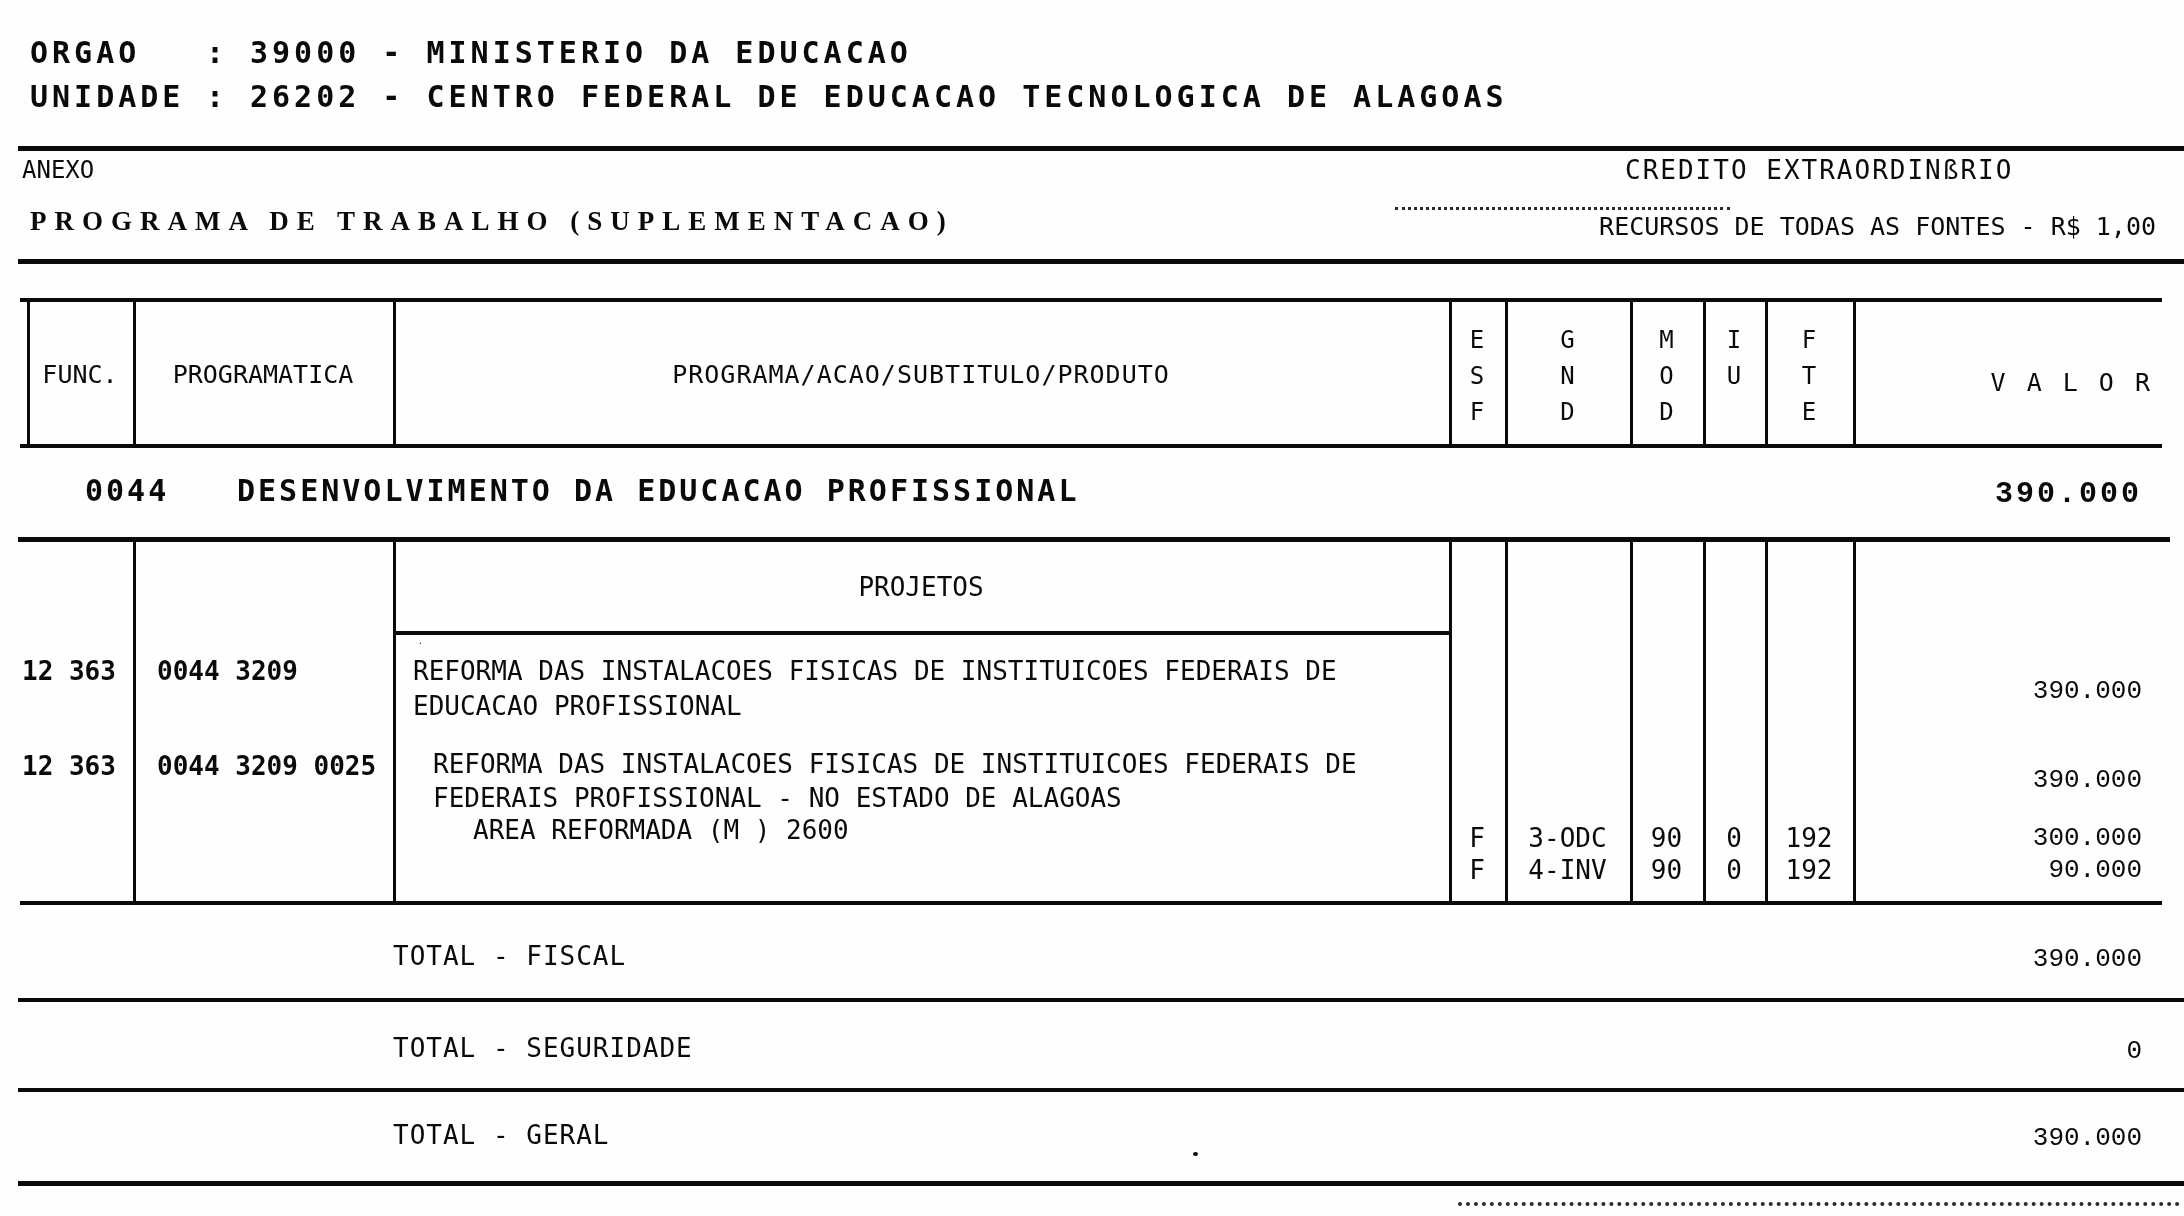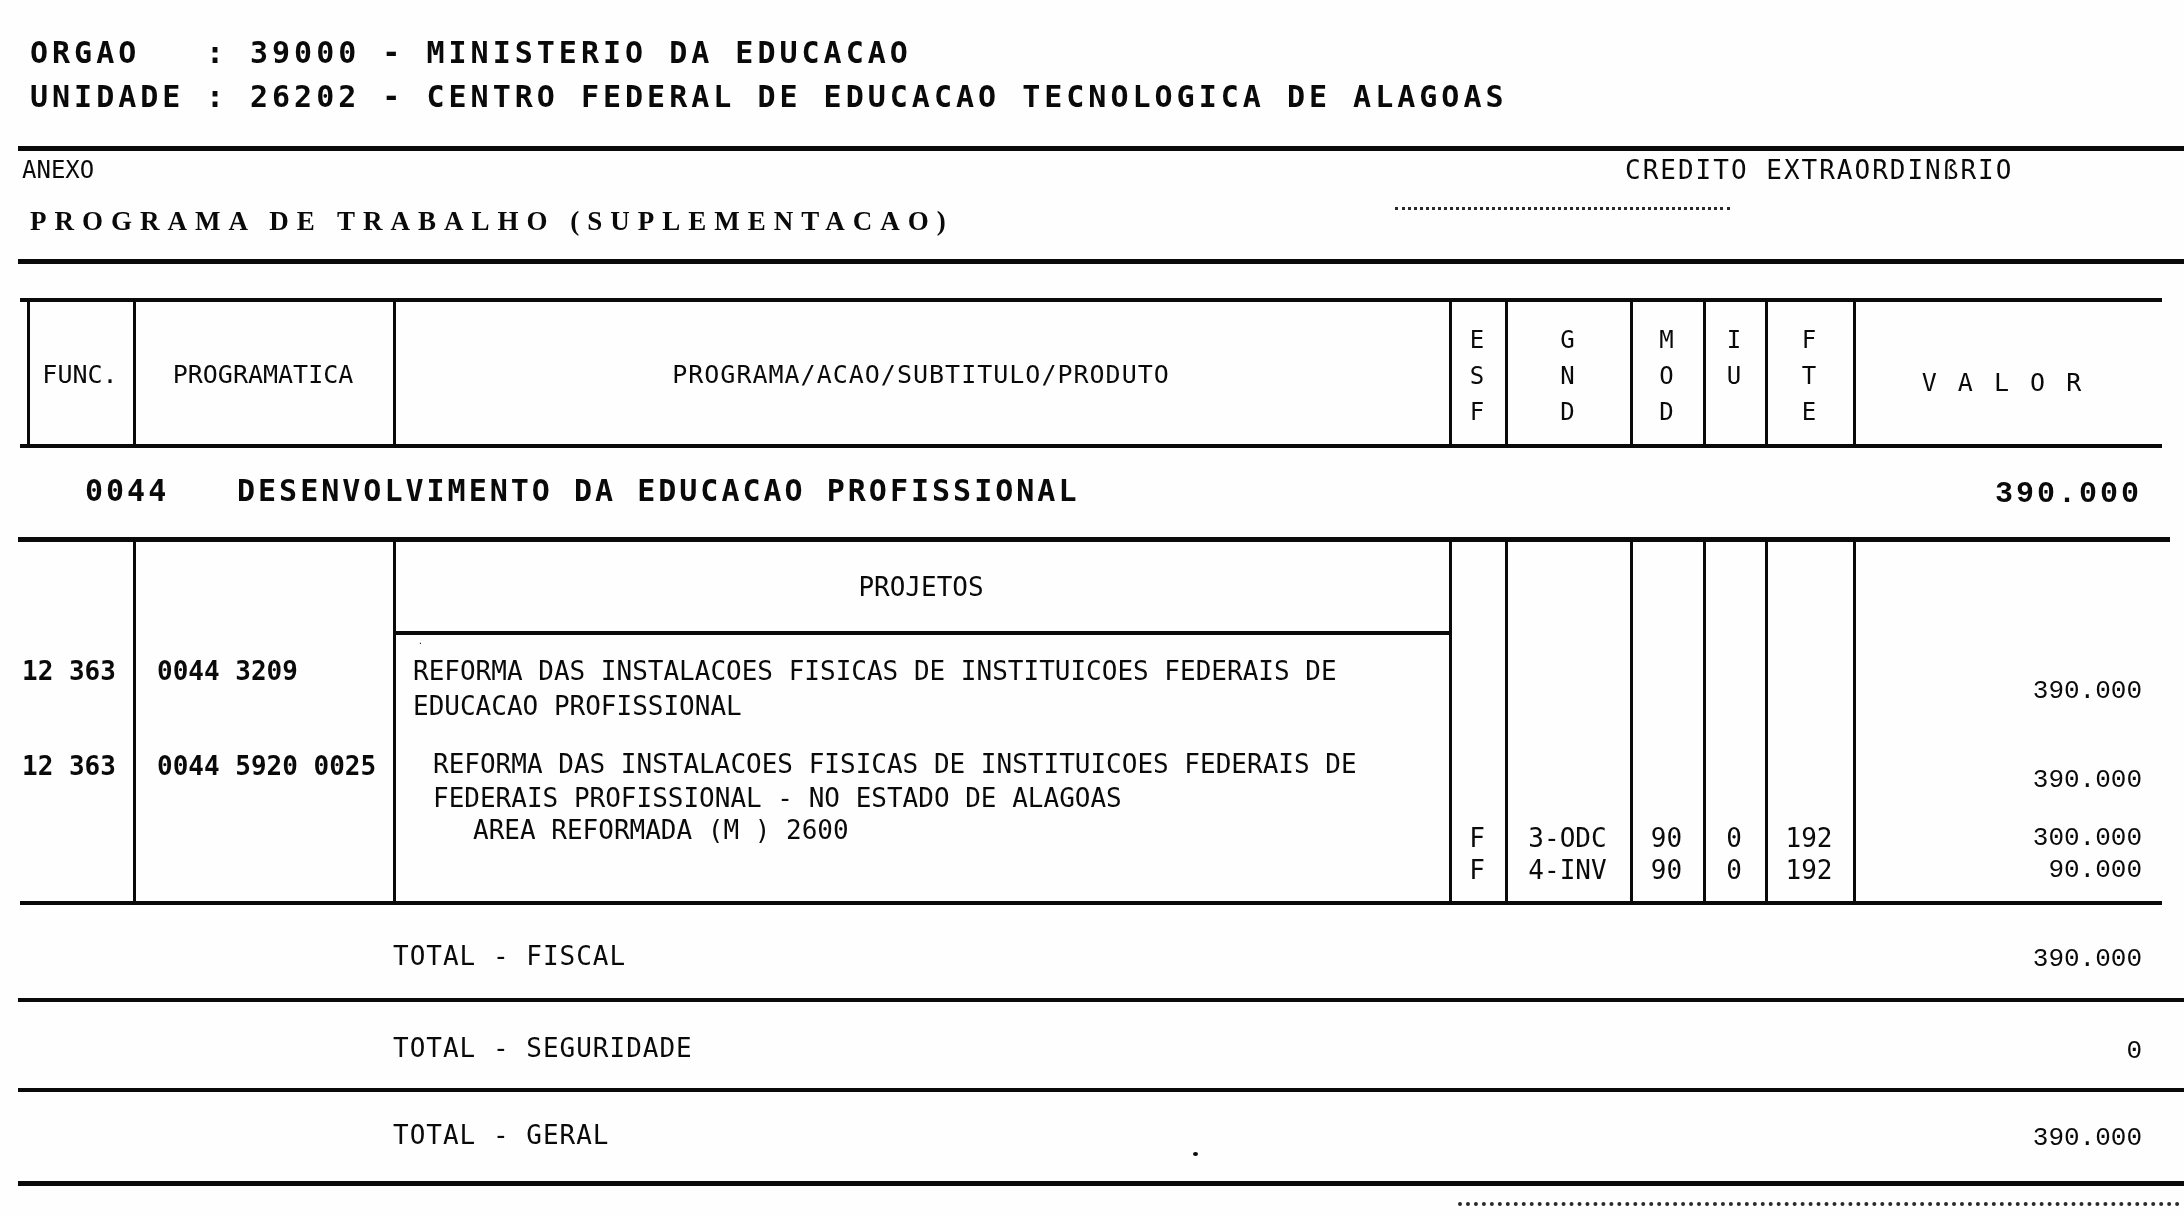--- a/index.html
+++ b/index.html
@@ -31,20 +31,21 @@
 
   <div class="t hdrline" style="left:30px; top:38px;"><span class="hl">ORGAO</span><span class="hc">:</span><span>39000 - MINISTERIO DA EDUCACAO</span></div>
   <div class="t hdrline" style="left:30px; top:82px;"><span class="hl">UNIDADE</span><span class="hc">:</span><span>26202 - CENTRO FEDERAL DE EDUCACAO TECNOLOGICA DE ALAGOAS</span></div>
 
   <div class="hline" style="left:18px; top:146px; width:2166px; height:5px;"></div>
 
   <div class="t fs24" style="left:22px; top:158px;">ANEXO</div>
   <div class="t fs26" style="left:1625px; top:157px; letter-spacing:2px;">CREDITO EXTRAORDINßRIO</div>
   <div class="dotted" style="left:1395px; top:207px; width:335px;"></div>
   <div class="t titulo" style="left:30px; top:208px;">PROGRAMA DE TRABALHO (SUPLEMENTACAO)</div>
+  <div class="t fs25" style="right:28px; top:214px;">RECURSOS DE TODAS AS FONTES - R$ 1,00</div>
 
   <div class="hline" style="left:18px; top:259px; width:2166px; height:5px;"></div>
 
   <div class="hline" style="left:20px; top:298px; width:2142px; height:4px;"></div>
   <div class="hline" style="left:20px; top:444px; width:2142px; height:4px;"></div>
   <div class="vline" style="left:27px;  top:298px; height:150px;"></div>
   <div class="vline" style="left:133px; top:298px; height:150px;"></div>
   <div class="vline" style="left:393px; top:298px; height:150px;"></div>
   <div class="vline" style="left:1449px;top:298px; height:150px;"></div>
   <div class="vline" style="left:1505px;top:298px; height:150px;"></div>
@@ -74,21 +75,21 @@
   </div>
   <div class="col colletters" style="left:1703px; width:62px; top:322px;">
     <div>I</div>
     <div>U</div>
   </div>
   <div class="col colletters" style="left:1765px; width:88px; top:322px;">
     <div>F</div>
     <div>T</div>
     <div>E</div>
   </div>
-  <div class="col fs25" style="left:1853px; width:300px; top:368px; letter-spacing:3px;">V A L O R</div>
+  <div class="col fs25" style="left:1853px; width:300px; top:368px; letter-spacing:3px;text-align:right;">V A L O R</div>
 
   <div class="t sect" style="left:85px; top:476px;">0044</div>
   <div class="t sect" style="left:237px; top:476px;">DESENVOLVIMENTO DA EDUCACAO PROFISSIONAL</div>
   <div class="val sect" style="top:477px; font-size:30px;">390.000</div>
 
   <div class="hline" style="left:18px; top:537px; width:2152px; height:5px;"></div>
 
   <div class="vline" style="left:133px; top:542px; height:360px;"></div>
   <div class="vline" style="left:393px; top:542px; height:360px;"></div>
   <div class="vline" style="left:1449px;top:542px; height:360px;"></div>
@@ -102,21 +103,21 @@
   <div class="col fs26" style="left:393px; width:1056px; top:572px;">PROJETOS</div>
   <div class="hline" style="left:393px; top:631px; width:1058px; height:4px;"></div>
 
   <div class="t fs26 b" style="left:22px; top:658px;">12 363</div>
   <div class="t fs26 b" style="left:157px; top:658px;">0044 3209</div>
   <div class="t fs26" style="left:413px; top:658px;">REFORMA DAS INSTALACOES FISICAS DE INSTITUICOES FEDERAIS DE</div>
   <div class="t fs26" style="left:413px; top:693px;">EDUCACAO PROFISSIONAL</div>
   <div class="val" style="top:676px;">390.000</div>
 
   <div class="t fs26 b" style="left:22px; top:753px;">12 363</div>
-  <div class="t fs26 b" style="left:157px; top:753px;">0044 5920 0025</div>
+  <div class="t fs26 b" style="left:157px; top:753px;">0044 3209 0025</div>
   <div class="t fs26" style="left:433px; top:751px;">REFORMA DAS INSTALACOES FISICAS DE INSTITUICOES FEDERAIS DE</div>
   <div class="t fs26" style="left:433px; top:785px;">FEDERAIS PROFISSIONAL - NO ESTADO DE ALAGOAS</div>
   <div class="t fs26" style="left:473px; top:817px;">AREA REFORMADA (M ) 2600</div>
   <div class="val" style="top:765px;">390.000</div>
 
   <div class="col fs26" style="left:1449px; width:56px;  top:823px;">F</div>
   <div class="col fs26" style="left:1505px; width:125px; top:823px;">3-ODC</div>
   <div class="col fs26" style="left:1630px; width:73px;  top:823px;">90</div>
   <div class="col fs26" style="left:1703px; width:62px;  top:823px;">0</div>
   <div class="col fs26" style="left:1765px; width:88px;  top:823px;">192</div>

